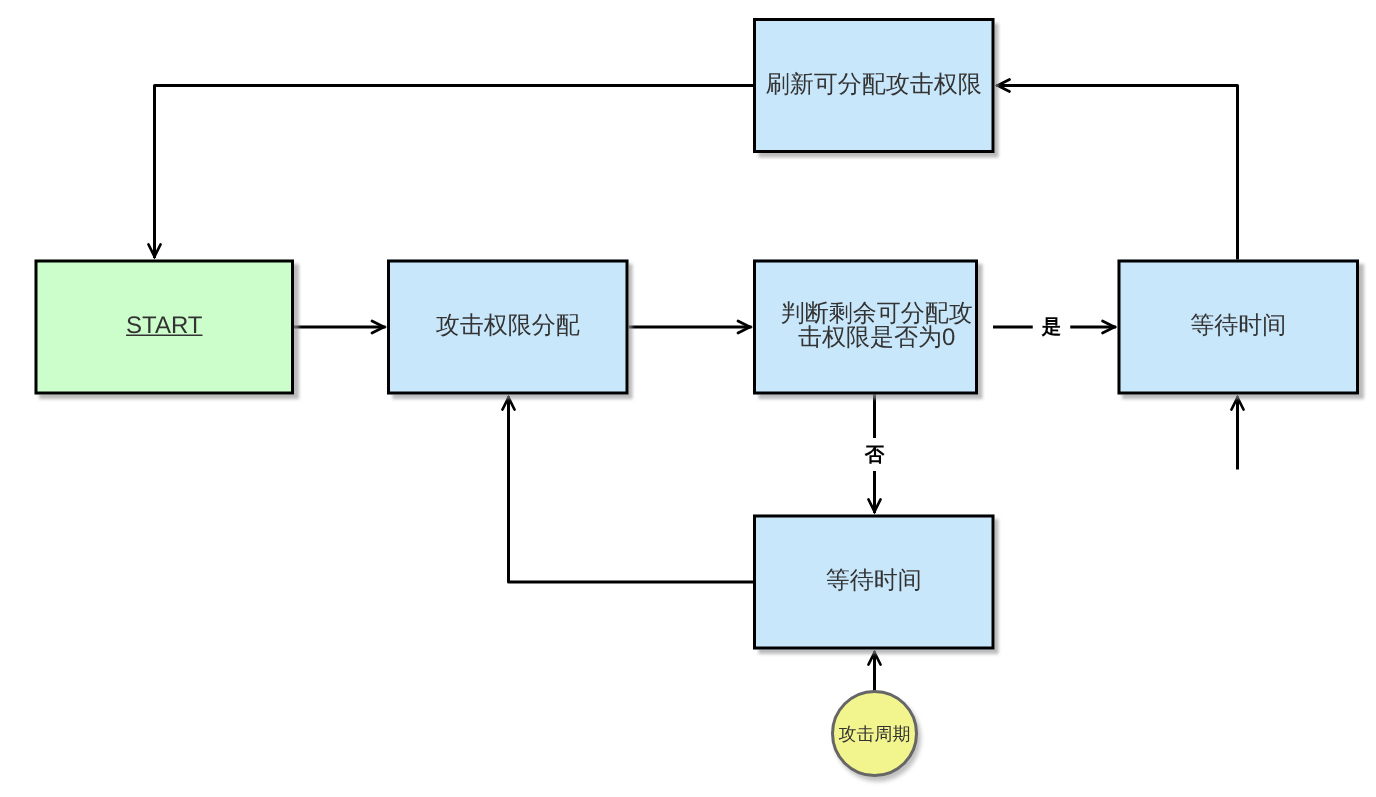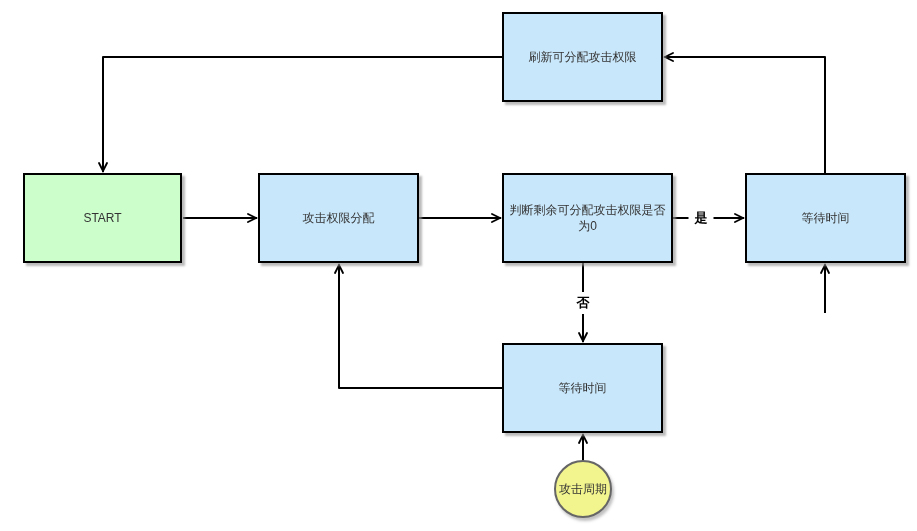--- a/index.html
+++ b/index.html
@@ -38,21 +38,21 @@
     pointer-events: none;
   }
   .node {
     position: absolute;
     box-sizing: border-box;
     display: flex;
     align-items: center;
     justify-content: center;
     text-align: center;
     color: #333333;
-    font-size: 12px;
+    font-size: 16px;
     line-height: 16px;
   }
   .node-rect {
     border: 2px solid #000000;
     box-shadow: 3px 3px 2px rgba(150,150,150,0.65);
     padding: 0 1px;
   }
   .node-circle {
     border: 2px solid #666666;
     border-radius: 50%;
@@ -89,27 +89,27 @@
         <path d="M502,388 L339,388 L339,265" class="edge-path" marker-end="url(#arrow-open)"></path>
         <path d="M825,173 L825,57 L665,57" class="edge-path" marker-end="url(#arrow-open)"></path>
         <path d="M825,312 L825,265" class="edge-path" marker-end="url(#arrow-open)"></path>
         <path d="M583,460 L583,435" class="edge-path" marker-end="url(#arrow-open)"></path>
       </g>
   </svg>
   <div id="nodes-layer">
       <div class="node node-rect" style="left: 502px; top: 12px; width: 161px; height: 90px; background: rgb(201, 231, 250); border-color: rgb(0, 0, 0); color: rgb(51, 51, 51);">
         <span>刷新可分配攻击权限</span>
       </div>
-      <div class="node node-rect" style="left: 23px; top: 173px; width: 159px; height: 90px; background: rgb(204, 254, 204); border-color: rgb(0, 0, 0); color: rgb(51, 51, 51);">
+      <div class="node node-rect" style="left: 23px; top: 173px; width: 173px; height: 90px; background: rgb(204, 254, 204); border-color: rgb(0, 0, 0); color: rgb(51, 51, 51); text-decoration: underline;">
         <span>START</span>
       </div>
       <div class="node node-rect" style="left: 258px; top: 173px; width: 161px; height: 90px; background: rgb(201, 231, 250); border-color: rgb(0, 0, 0); color: rgb(51, 51, 51);">
         <span>攻击权限分配</span>
       </div>
-      <div class="node node-rect" style="left: 502px; top: 173px; width: 171px; height: 90px; background: rgb(201, 231, 250); border-color: rgb(0, 0, 0); color: rgb(51, 51, 51);">
+      <div class="node node-rect" style="left: 502px; top: 173px; width: 150px; height: 90px; background: rgb(201, 231, 250); border-color: rgb(0, 0, 0); color: rgb(51, 51, 51); padding-left: 16px;">
         <span>判断剩余可分配攻击权限是否为0</span>
       </div>
       <div class="node node-rect" style="left: 745px; top: 173px; width: 161px; height: 90px; background: rgb(201, 231, 250); border-color: rgb(0, 0, 0); color: rgb(51, 51, 51);">
         <span>等待时间</span>
       </div>
       <div class="node node-rect" style="left: 502px; top: 343px; width: 161px; height: 90px; background: rgb(201, 231, 250); border-color: rgb(0, 0, 0); color: rgb(51, 51, 51);">
         <span>等待时间</span>
       </div>
       <div class="node node-circle" style="left: 554px; top: 460px; width: 58px; height: 58px; background: rgb(242, 244, 142); border-color: rgb(102, 102, 102); color: rgb(51, 51, 51);">
         <span>攻击周期</span>

